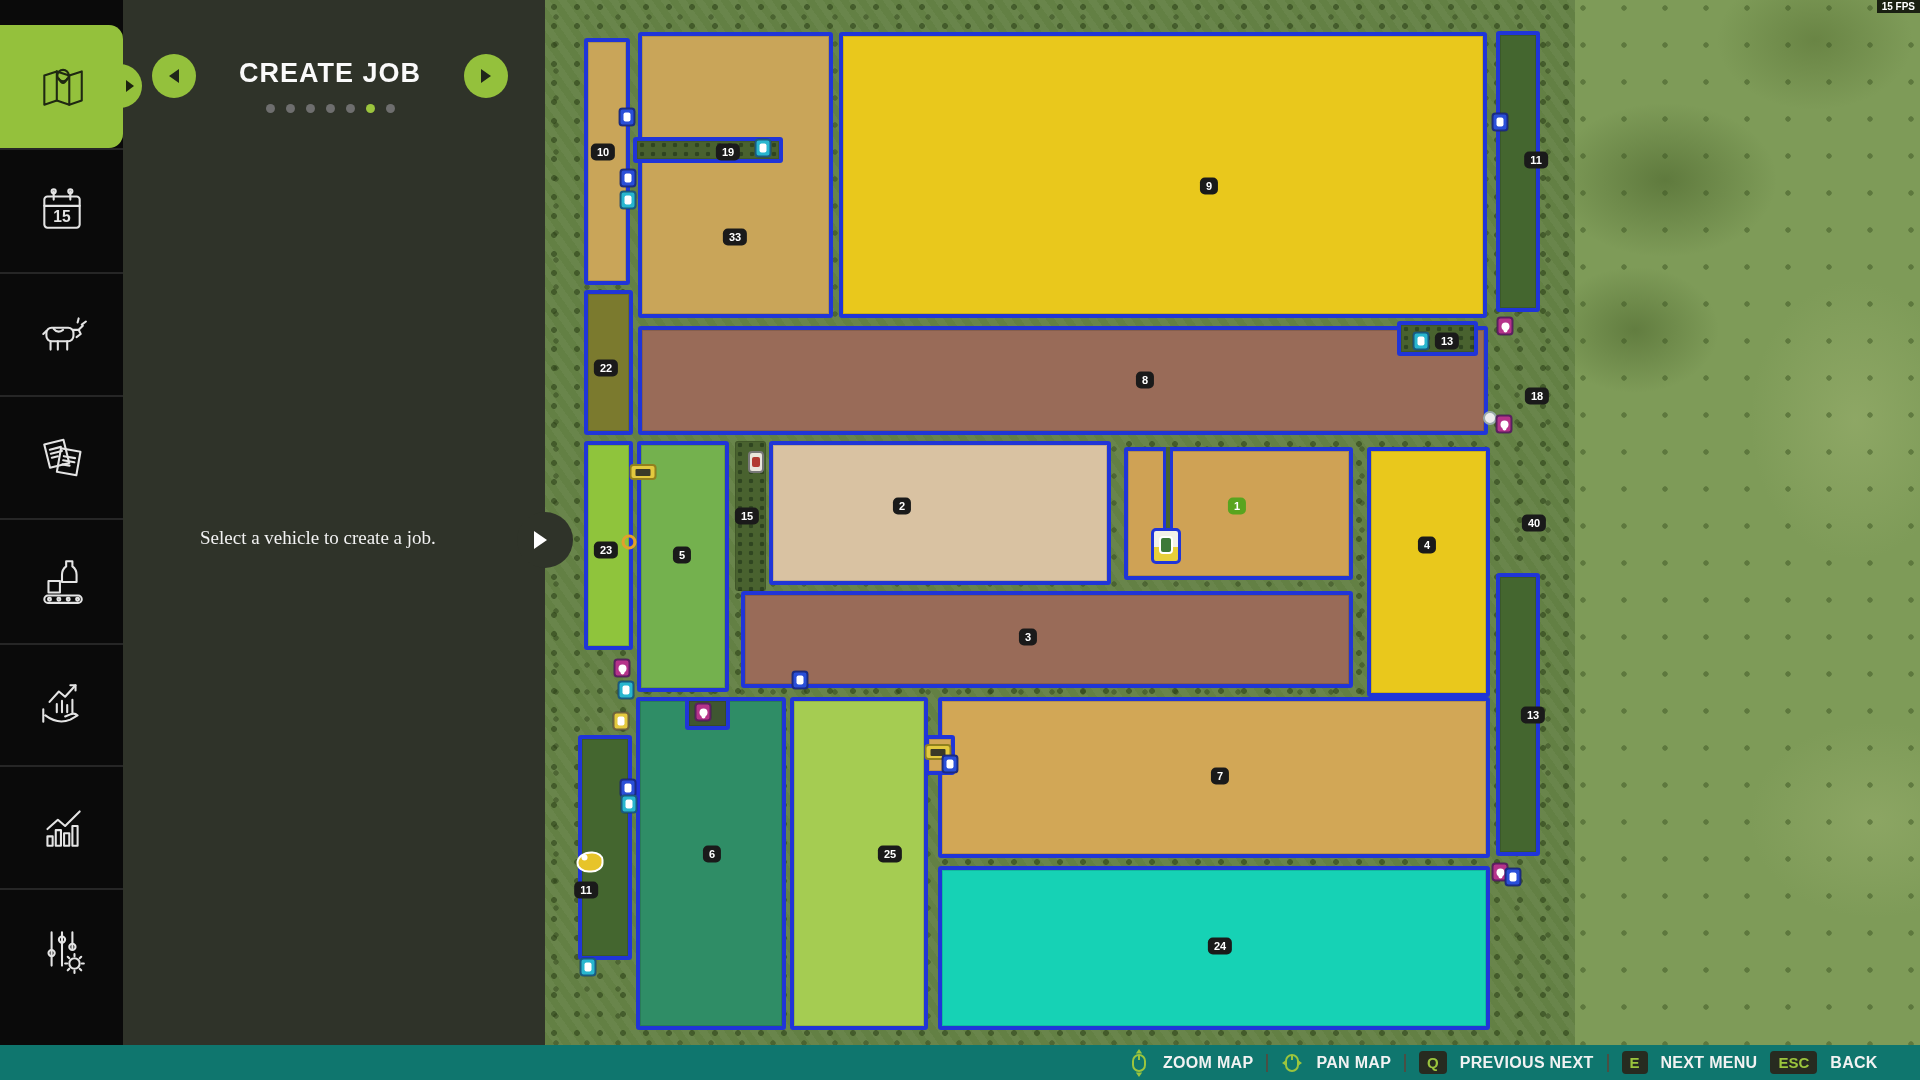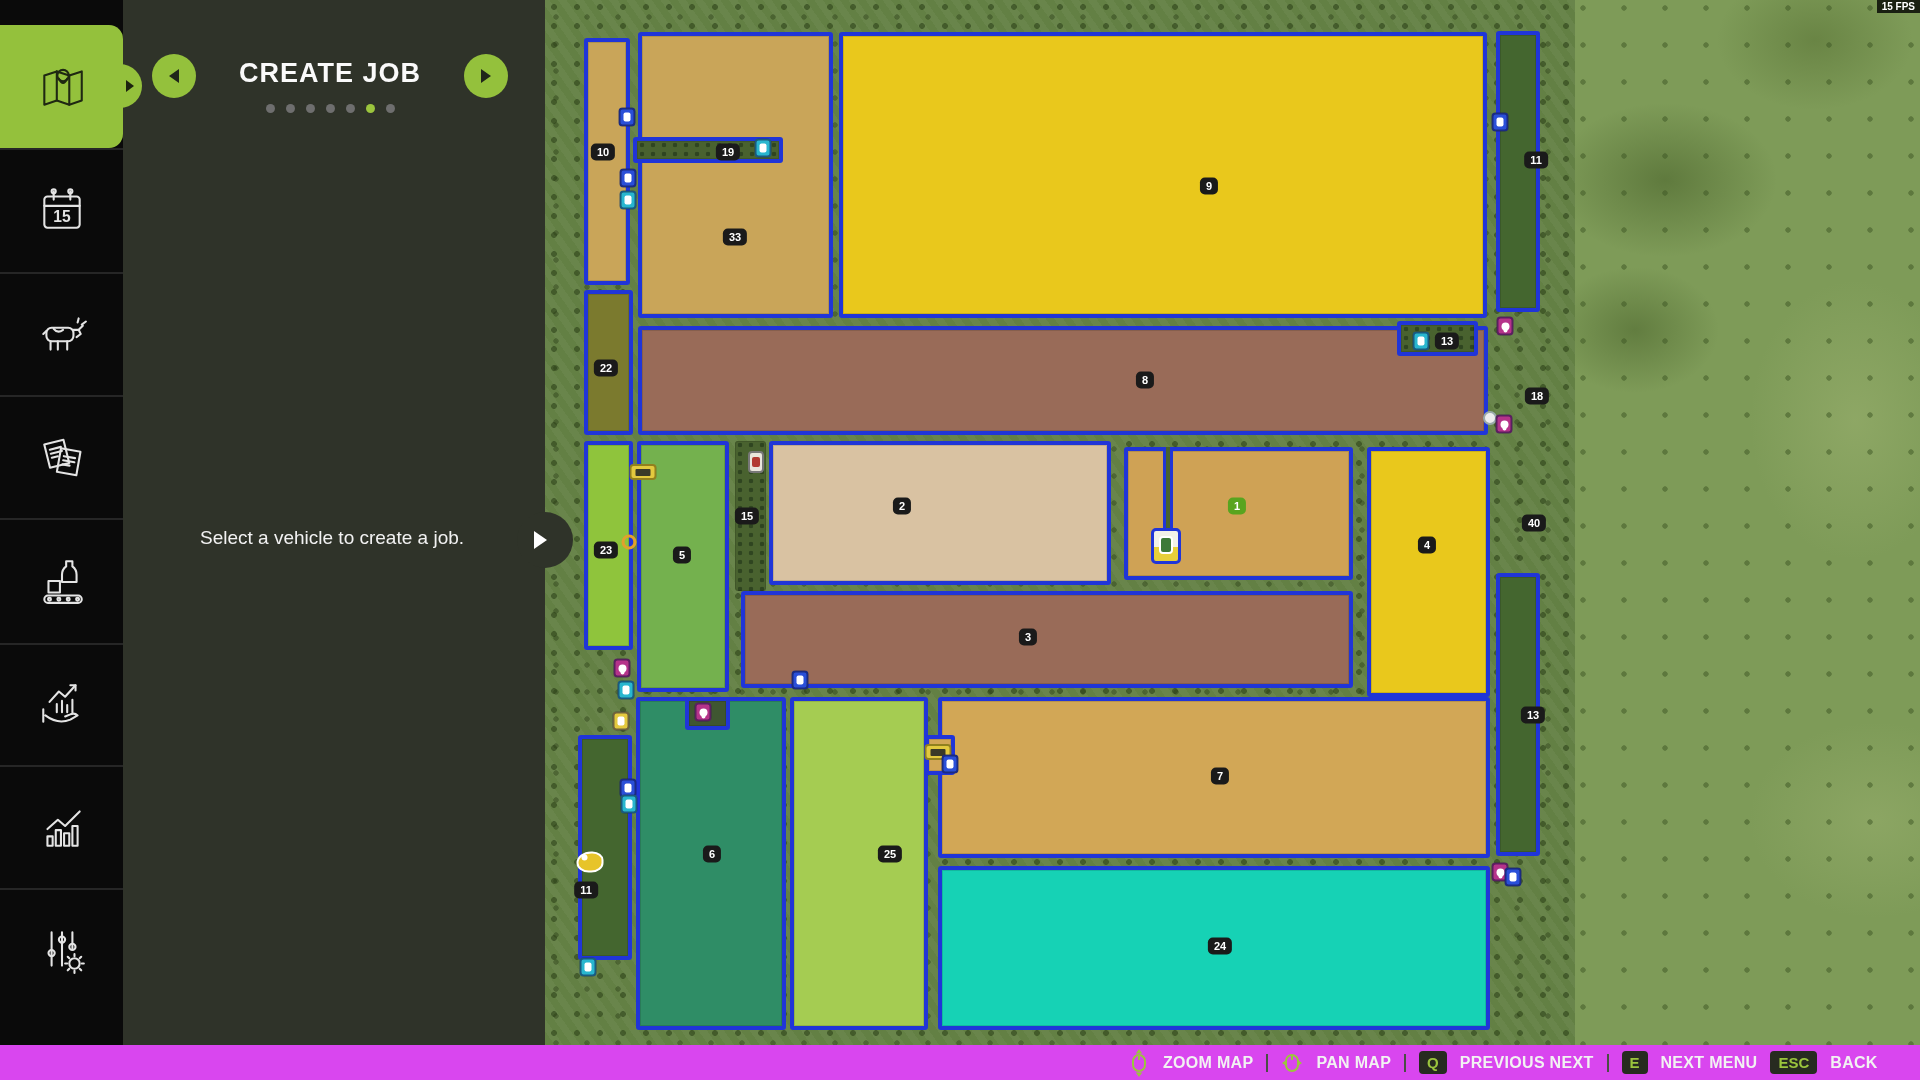--- a/index.html
+++ b/index.html
@@ -73,31 +73,31 @@
       border-top:9px solid transparent;border-bottom:9px solid transparent;border-left:13px solid #fff;z-index:21;}
   .hdr-btn{position:absolute;top:54px;width:44px;height:44px;border-radius:50%;background:#94c13c;
       display:flex;align-items:center;justify-content:center;z-index:22;cursor:pointer;}
   .tri-l{width:0;height:0;border-top:7px solid transparent;border-bottom:7px solid transparent;border-right:10px solid #20261a;}
   .tri-r{width:0;height:0;border-top:7px solid transparent;border-bottom:7px solid transparent;border-left:10px solid #20261a;}
   #page-title{position:absolute;left:210px;top:58px;width:240px;text-align:center;color:#fafafa;
       font-size:27px;font-weight:bold;letter-spacing:1px;z-index:22;}
   #progress-dots{position:absolute;left:266px;top:104px;display:flex;gap:11px;z-index:22;}
   .dot{width:9px;height:9px;border-radius:50%;background:#6e6e6e;}
   .dot.on{background:#9bc53d;}
-  #panel-msg{position:absolute;left:200px;top:527px;color:#f2f2f2;font-size:19px;z-index:22;}
+  #panel-msg{position:absolute;left:200px;top:527px;color:#f2f2f2;font-size:19px;z-index:22;font-family:Liberation Serif, serif;}
   
   #balance{position:absolute;left:1413px;top:92px;width:330px;height:55px;border-radius:27px;
       background:rgba(26,30,16,.83);display:flex;align-items:center;justify-content:center;
       gap:10px;z-index:35;}
   #balance .blabel{color:#f0f0f0;font-size:25px;font-weight:bold;}
   #balance .bvalue{color:#a6cf37;font-size:25px;font-weight:bold;}
   #fps{position:absolute;right:0;top:0;background:rgba(8,10,6,.85);color:#fff;font-size:10px;
       font-weight:bold;padding:1px 5px;z-index:50;}
   
-  #bbar{position:absolute;left:0;top:1045px;width:1920px;height:35px;background:#d946ef;z-index:45;}
+  #bbar{position:absolute;left:0;top:1045px;width:1920px;height:35px;background:#0f766e;z-index:45;}
   #bbar-items{position:absolute;left:1128px;top:0;height:35px;display:flex;align-items:center;gap:13px;}
   .bbl{color:#f2f2f2;font-size:16px;font-weight:bold;letter-spacing:.3px;white-space:nowrap;}
   .key{background:#272b20;color:#9bc53d;border-radius:4px;padding:3px 8px;font-weight:bold;
       font-size:15px;line-height:17px;}
   .bdiv{width:2px;height:18px;background:#4a4f44;}
   .micon{display:flex;align-items:center;}
 </style>
 </head>
 <body>
 

